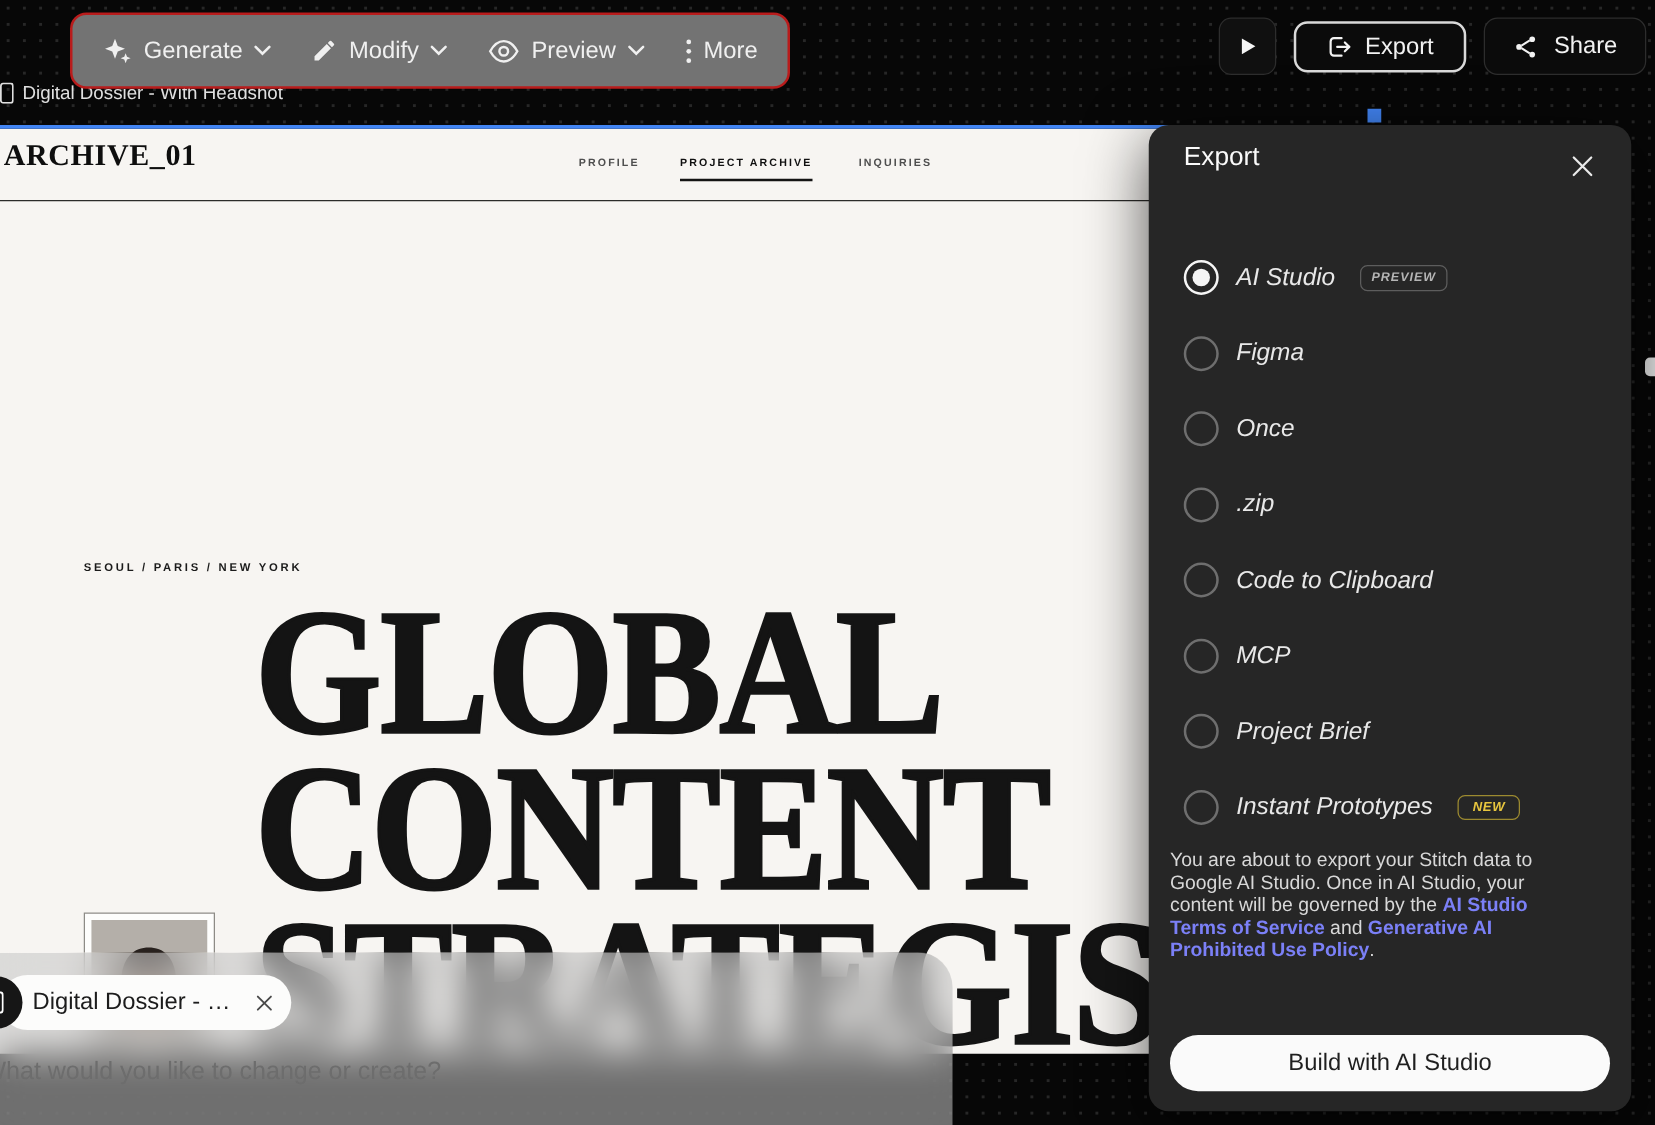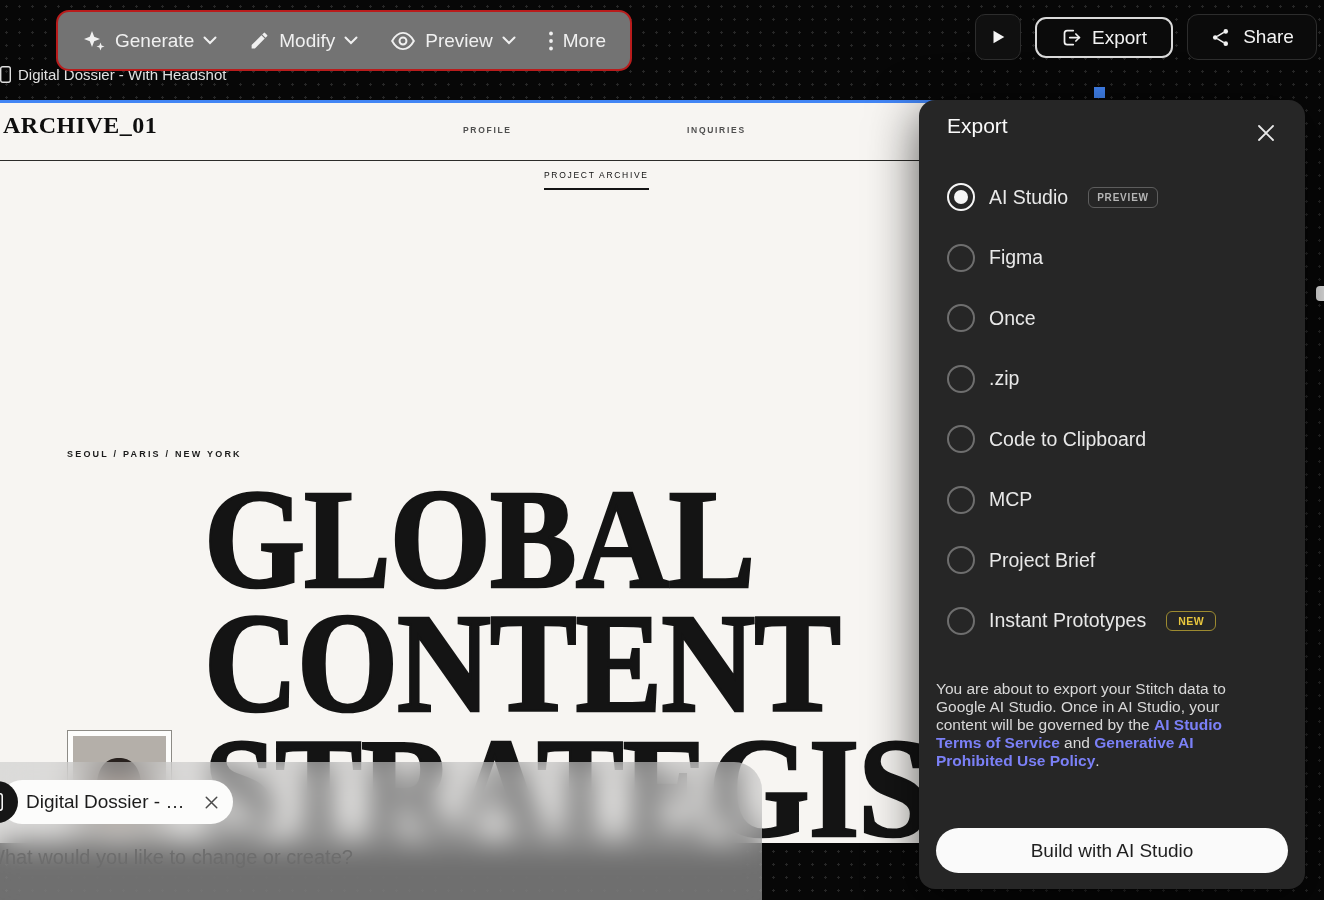--- a/index.html
+++ b/index.html
@@ -32,36 +32,36 @@
   
   .canvas{position:absolute;left:0;top:103px;width:1104px;height:740px;background:var(--canvas-bg,#f7f5f2);
     overflow:hidden;z-index:1;}
   .selection-line{position:absolute;left:0;top:100px;width:1104px;height:3px;background:var(--accent,#4285f4);z-index:2;}
   .selection-handle{position:absolute;left:1094px;top:87px;width:11px;height:11px;background:var(--accent,#4285f4);z-index:2;cursor:pointer;}
   .site-header{position:relative;height:57px;border-bottom:1px solid #2c2c2a;}
   .site-logo{position:absolute;left:3px;top:9px;font-family:"Liberation Serif",serif;font-weight:bold;
     font-size:24px;letter-spacing:0.5px;color:#0e0e0e;}
   .nav-item{position:absolute;top:22px;font-size:8.5px;letter-spacing:1.7px;color:#4f4f4f;font-weight:600;cursor:pointer;}
   .nav-0{left:463px}.nav-1{left:544px}.nav-2{left:687px}
-  .nav-item.active{color:#101010;font-weight:400;margin-top:45px;}
+  .nav-item.active{color:#101010;font-weight:700;}
   .nav-item.active::after{content:"";position:absolute;left:0;right:0;bottom:-10px;height:2px;background:#141414;}
   .locations{position:absolute;left:67px;top:346px;font-size:9px;letter-spacing:2.2px;color:#1b1b1b;font-weight:600;}
   .headline{position:absolute;left:204px;top:374px;font-family:"Liberation Serif",serif;font-weight:bold;
     font-size:130px;line-height:113px;letter-spacing:-1px;color:#141414;
     -webkit-text-stroke:2.5px #141414;transform:scaleY(1.1);transform-origin:top left;white-space:nowrap;}
   .photo{position:absolute;left:67px;top:627px;background:#fdfdfc;border:1px solid #8d8b86;padding:5px;line-height:0;}
   .scroll-pill{position:absolute;right:0;top:286px;width:8px;height:15px;background:#e6e6e6;border-radius:4px 0 0 4px;z-index:4;cursor:pointer;}
 
   
   .export-panel{position:absolute;left:919px;top:100px;width:386px;height:789px;background:var(--panel-bg,#262626);
     border-radius:16px;box-shadow:0 12px 50px rgba(0,0,0,.65);z-index:10;}
   .panel-title{position:absolute;left:28px;top:14px;font-size:21px;color:#fafafa;}
   .panel-close{position:absolute;right:26px;top:20px;width:26px;height:26px;background:none;border:none;cursor:pointer;padding:0;
     display:flex;align-items:center;justify-content:center;}
-  .export-options{position:absolute;left:28px;top:67px;right:28px;}
+  .export-options{position:absolute;left:28px;top:92px;right:28px;font-style:italic;}
   .option{height:60.5px;display:flex;align-items:center;gap:14px;cursor:pointer;}
   .radio{width:28px;height:28px;border-radius:50%;border:2px solid #6e6e6e;box-sizing:border-box;flex:none;
     display:flex;align-items:center;justify-content:center;}
   .radio.selected{border-color:#f5f5f5;}
   .radio.selected::after{content:"";width:14px;height:14px;border-radius:50%;background:#f5f5f5;}
   .option-label{font-size:19.5px;color:#e8e8e8;}
   .badge{border-radius:6px;font-weight:600;flex:none;}
   .badge.preview{margin-left:6px;font-size:10px;letter-spacing:0.8px;color:#b5b5b5;border:1px solid #5d5d5d;padding:4px 8px;}
   .badge.new{margin-left:6px;font-size:10.5px;letter-spacing:0.5px;color:var(--badge-new,#e8c63e);border:1px solid #9c8a30;padding:3px 11px;}
   .disclaimer{position:absolute;left:17px;top:580px;width:322px;margin:0;font-size:15.5px;line-height:18px;color:#d8d8d8;}

